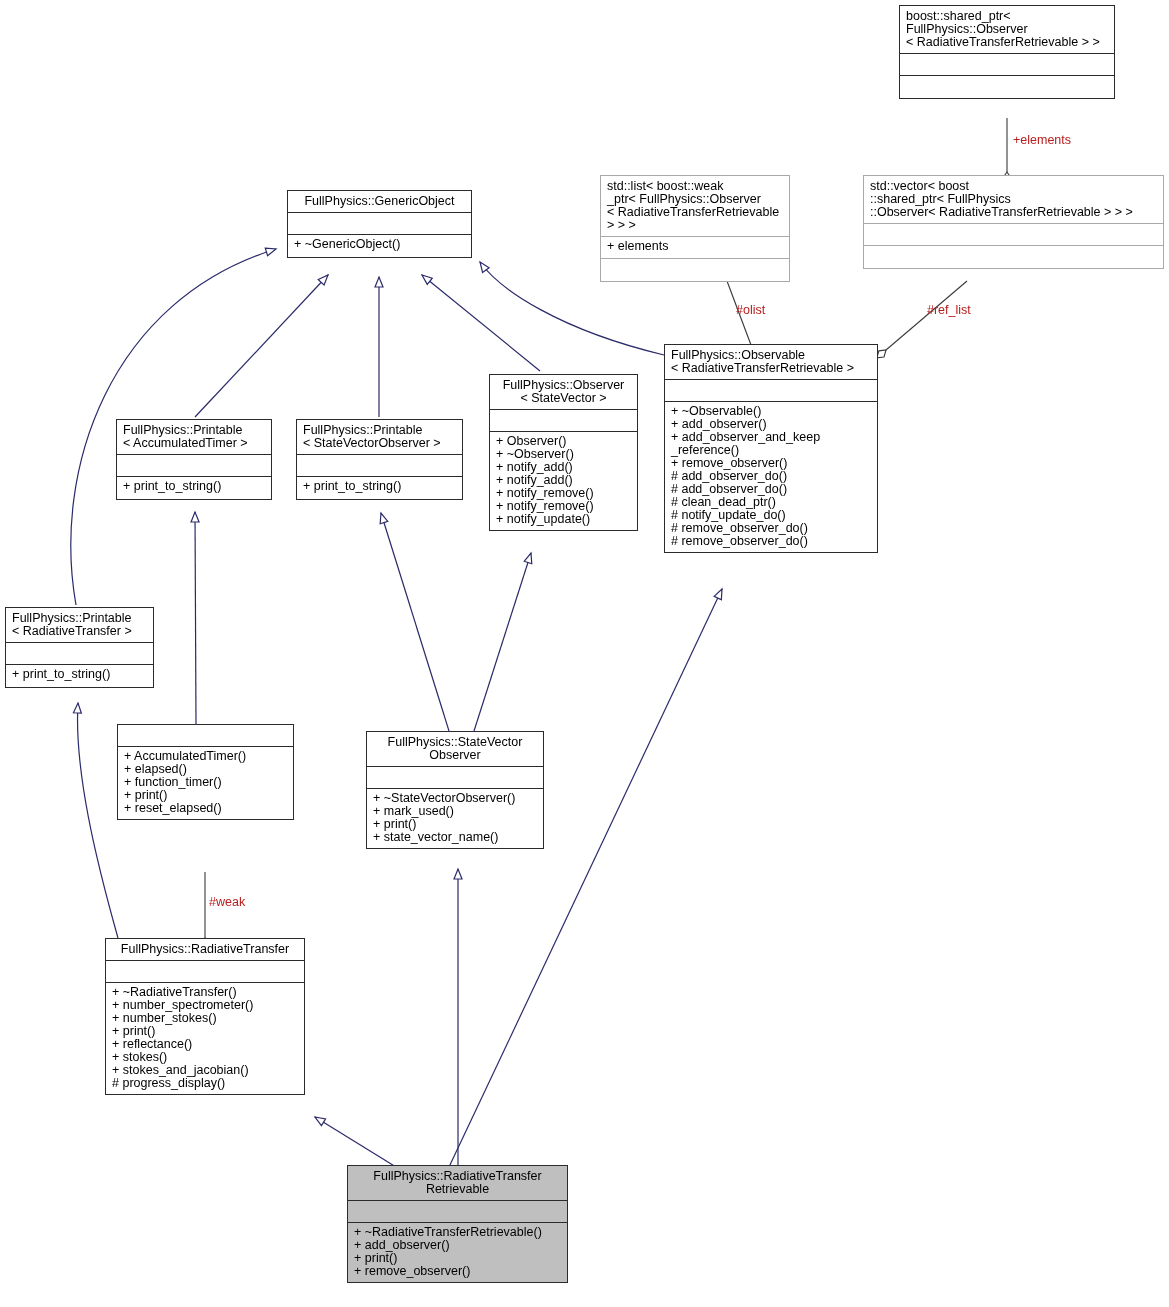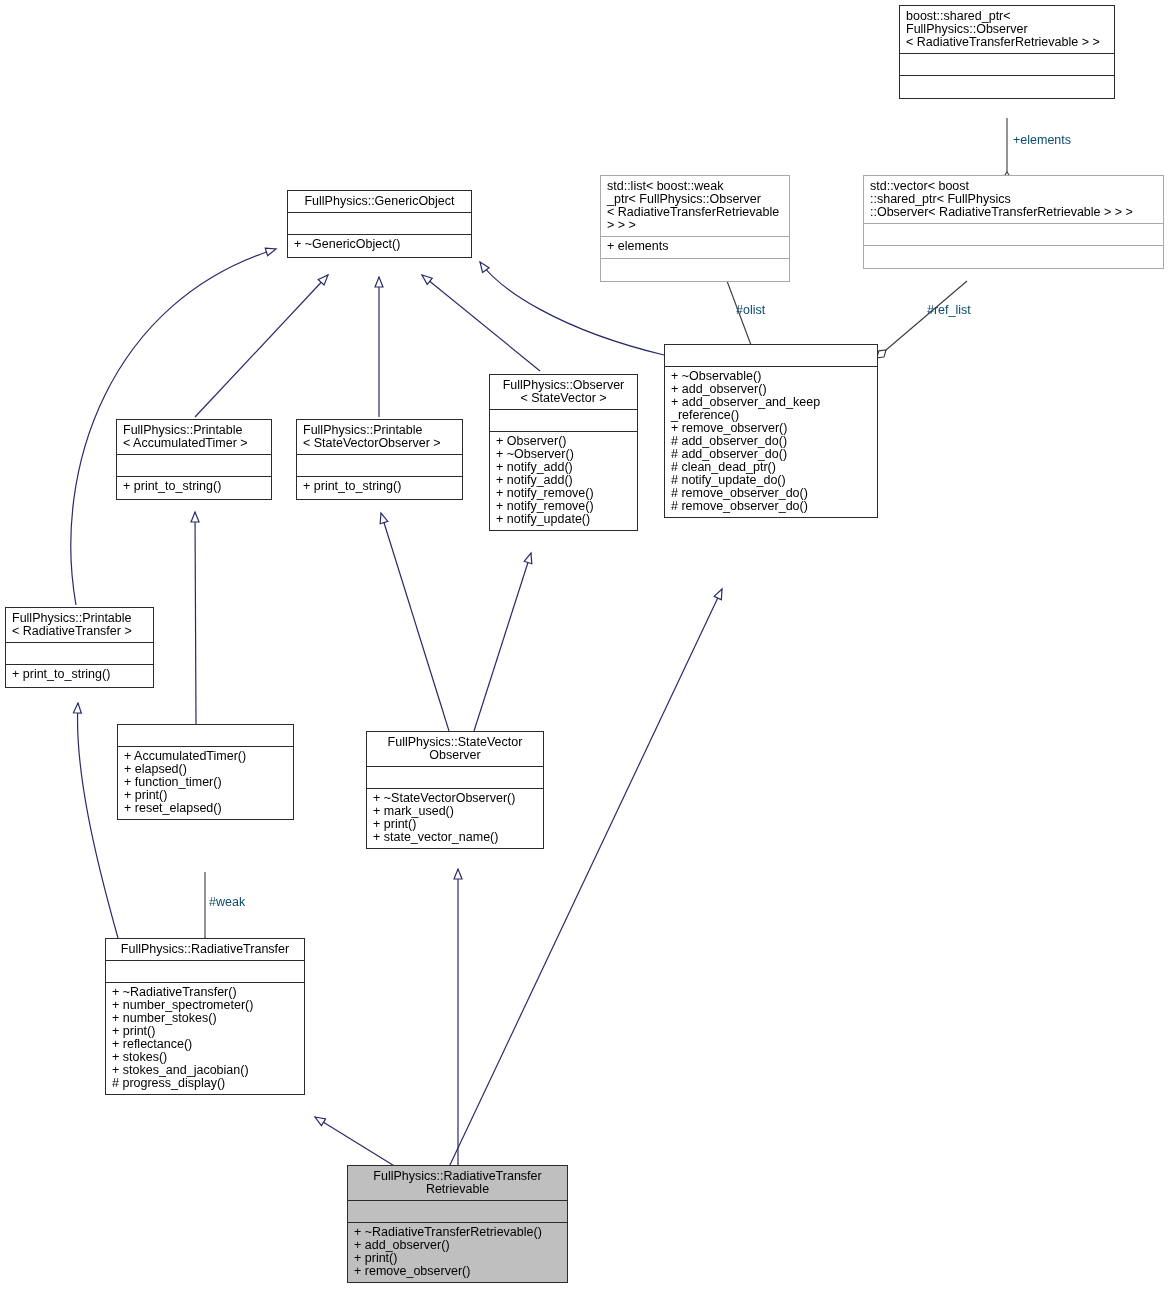--- a/index.html
+++ b/index.html
@@ -46,21 +46,21 @@
   }
   .uml.light .attrs{ border-bottom:1px solid #a9a9a9; }
   .uml .ops{
     padding:3px 6px 4px 6px;
     white-space:pre-line;
     min-height:15px;
   }
   .edgelabel{
     position:absolute;
     font-size:12.5px;
-    color:#0c4a6e;
+    color:#b91c1c;
     white-space:nowrap;
   }
 </style>
 </head>
 <body>
 
 <div id="canvas">
 
   <svg id="edges" viewBox="0 0 1169 1307">
     <defs>
@@ -135,20 +135,22 @@
     <div class="ops"></div>
   </div>
 
   <div class="uml" style="left:287px; top:190px; width:185px;">
     <div class="title">FullPhysics::GenericObject</div>
     <div class="attrs"></div>
     <div class="ops">+ ~GenericObject()</div>
   </div>
 
   <div class="uml" style="left:664px; top:344px; width:214px;">
+    <div class="title lefttxt">FullPhysics::Observable
+&lt; RadiativeTransferRetrievable &gt;</div>
     <div class="attrs"></div>
     <div class="ops">+ ~Observable()
 + add_observer()
 + add_observer_and_keep
 _reference()
 + remove_observer()
 # add_observer_do()
 # add_observer_do()
 # clean_dead_ptr()
 # notify_update_do()

